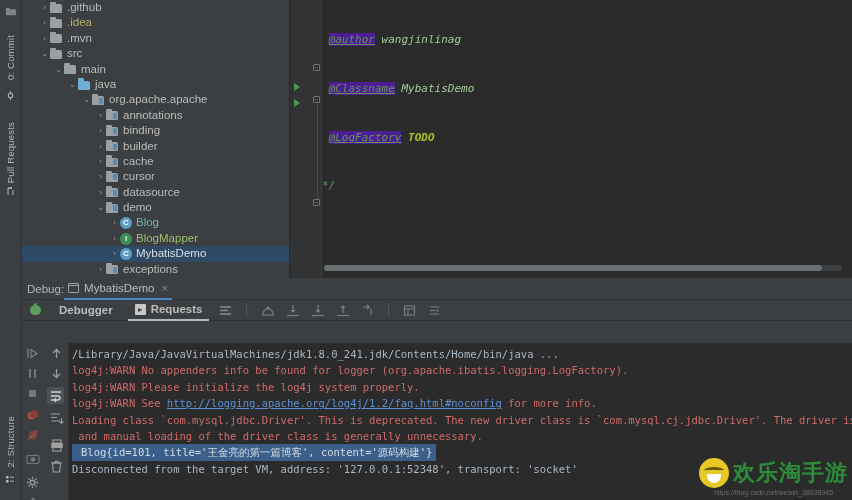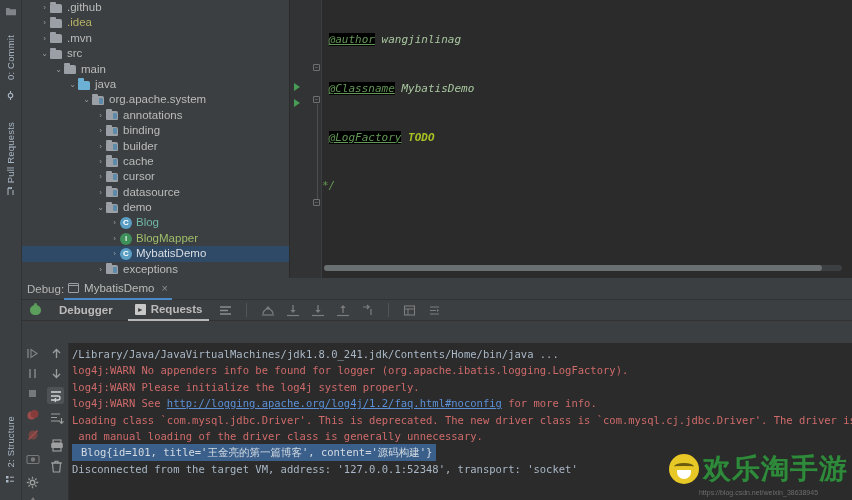--- a/index.html
+++ b/index.html
@@ -122,21 +122,21 @@
     position: absolute; left: 32px; top: 0; width: 530px; height: 270px;
     font-family: "DejaVu Sans Mono", monospace;
     font-size: 11px; line-height: 16.2px;
     white-space: pre; overflow: hidden;
     color: #a9b7c6; padding-top: 0px;
   }
   .cl { height: 16.2px; white-space: pre; }
   .doc { color: #629755; font-style: italic; }
   .doctag {
     color: #629755; font-style: italic;
-    background: #000000; text-decoration: underline;
+    background: #4c1d95; text-decoration: underline;
   }
   .docval { color: #a8c7a0; font-style: italic; }
   .todo { color: #a8c023; font-style: italic; font-weight: bold; }
   .hscroll {
     position: absolute; left: 34px; bottom: 7px; width: 518px; height: 6px;
     background: #3c3f41; border-radius: 3px;
   }
   .hscroll > i {
     position: absolute; left: 0; top: 0; width: 498px; height: 6px;
     background: #6a6f72; border-radius: 3px; display: block;
@@ -250,21 +250,21 @@
   }
   .wm-face::before {
     content:""; position:absolute; left:5px; top:9px; width:20px; height:4px;
     border-top: 3px solid #6a5a10; border-radius: 50%;
   }
   .wm-face::after {
     content:""; position:absolute; left:8px; top:16px; width:14px; height:9px;
     background:#fff; border-radius: 0 0 9px 9px;
   }
   .wm-text {
-    font-size: 28px; font-weight: bold; color: #2f8a3b;
+    font-size: 22px; font-weight: bold; color: #2f8a3b;
     letter-spacing: 1px;
     text-shadow: 0 0 1px #1c5423;
   }
   .wm-url { font-size: 7px; color: #6d6d6d; margin-top: 1px; }
 </style>
 </head>
 <body>
 
 <div id="app">
 
@@ -338,21 +338,21 @@
         <span class="folder blue">
           <i></i>
         </span>
         <span class="tname ">java</span>
       </div>
       <div class="trow" style="padding-left: 59px;">
         <span class="arrow">⌄</span>
         <span class="folder pkg">
           <i></i>
         </span>
-        <span class="tname ">org.apache.system</span>
+        <span class="tname ">org.apache.apache</span>
       </div>
       <div class="trow" style="padding-left: 73px;">
         <span class="arrow">›</span>
         <span class="folder pkg">
           <i></i>
         </span>
         <span class="tname ">annotations</span>
       </div>
       <div class="trow" style="padding-left: 73px;">
         <span class="arrow">›</span>

